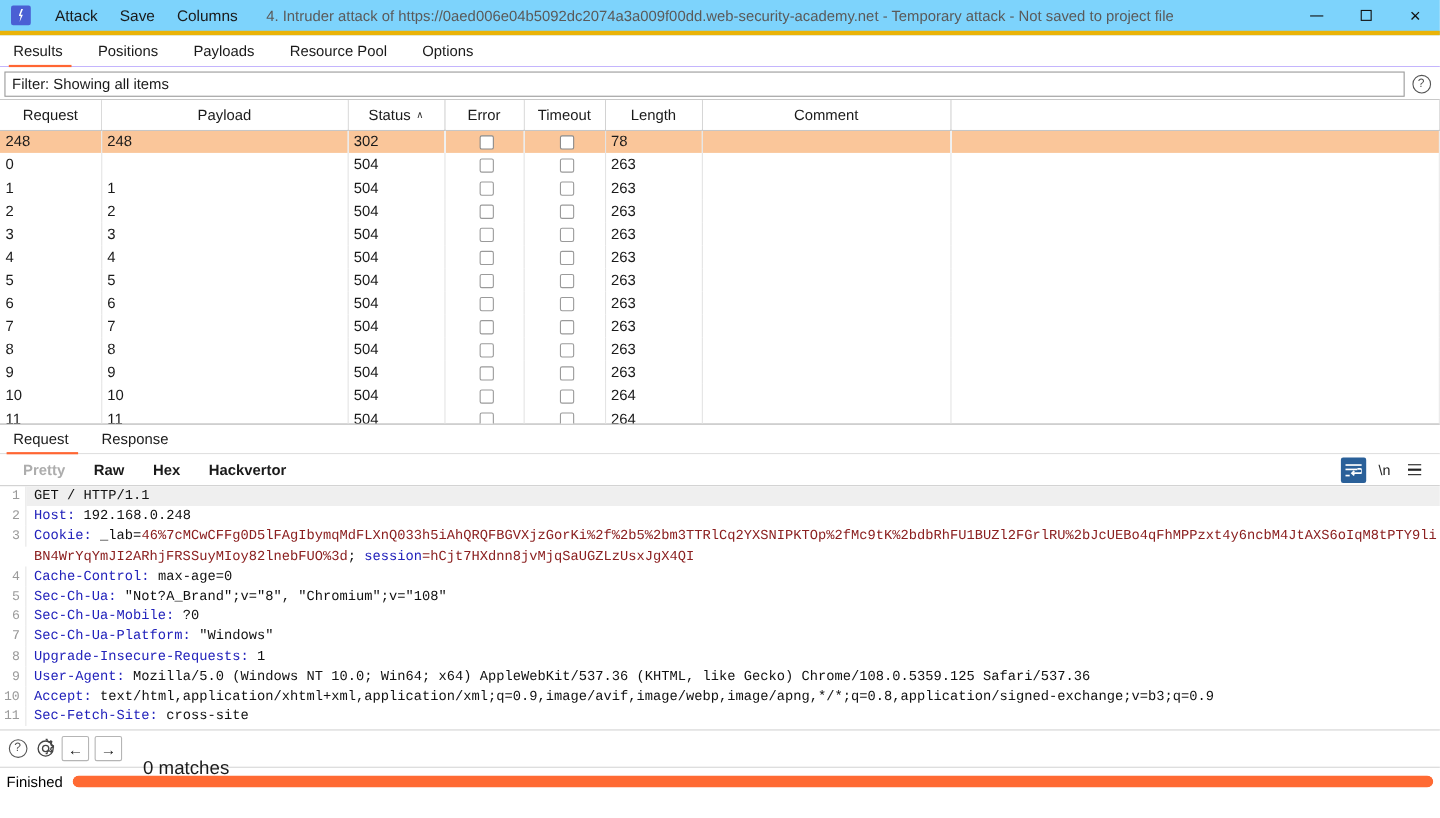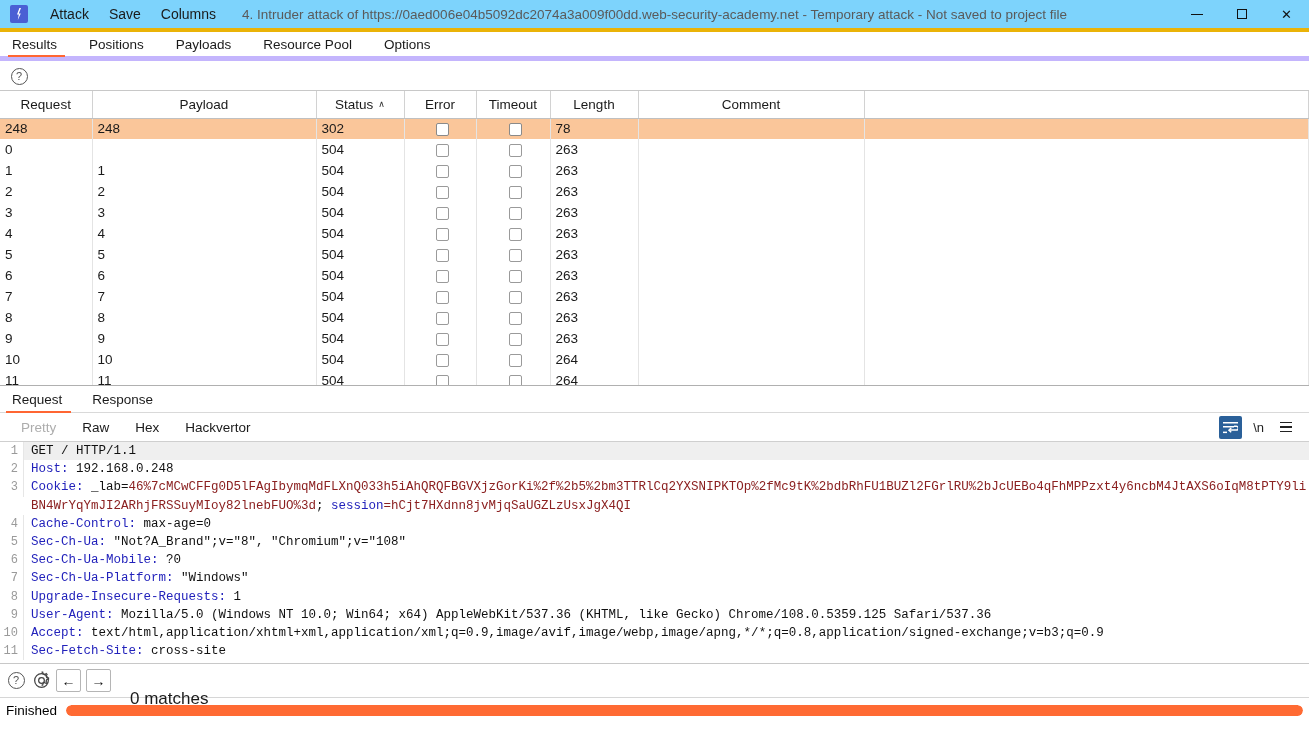--- a/index.html
+++ b/index.html
@@ -71,21 +71,21 @@
   }
   .wc-min { width: 12px; height: 1px; background: #111; }
   .wc-max { width: 10px; height: 10px; border: 1px solid #111; }
 
   
   #toptabs {
     height: 29px;
     display: flex;
     align-items: stretch;
     background: #ffffff;
-    border-bottom: 5px solid #c4b5fd;
+    border-bottom: 1px solid #c4b5fd;
   }
   .ttab {
     padding: 0 16px;
     display: flex; align-items: center;
     font-size: 13.5px;
     color: #1a1a1a;
     position: relative;
     cursor: default;
   }
   .ttab:first-child { padding-left: 12px; }
@@ -223,20 +223,21 @@
     padding-left: 8px;
   }
   .vtab {
     padding: 0 13px;
     height: 37px;
     display: flex; align-items: center;
     font-size: 13.5px;
     color: #1a1a1a;
     position: relative;
     cursor: default;
+    font-weight: bold;
   }
   .vtab.dim { color: #adadad; }
   .vtab.active::after {
     content: "";
     position: absolute;
     left: 6px; right: 6px; bottom: 1px;
     height: 2px;
     background: #ff6633;
   }
   #view-tools {
@@ -396,20 +397,23 @@
 
 <div id="toptabs">
   <div class="ttab active">Results</div>
   <div class="ttab">Positions</div>
   <div class="ttab">Payloads</div>
   <div class="ttab">Resource Pool</div>
   <div class="ttab">Options</div>
 </div>
 
 <div id="filterbar">
+  <div id="filter-field">
+    <span>Filter: Showing all items</span>
+  </div>
   <div id="filter-help">
     <span class="circ-q">?</span>
   </div>
 </div>
 
 <div id="results-wrap">
   <table class="rt">
     <colgroup>
       <col class="c-req">
         <col class="c-pay">

